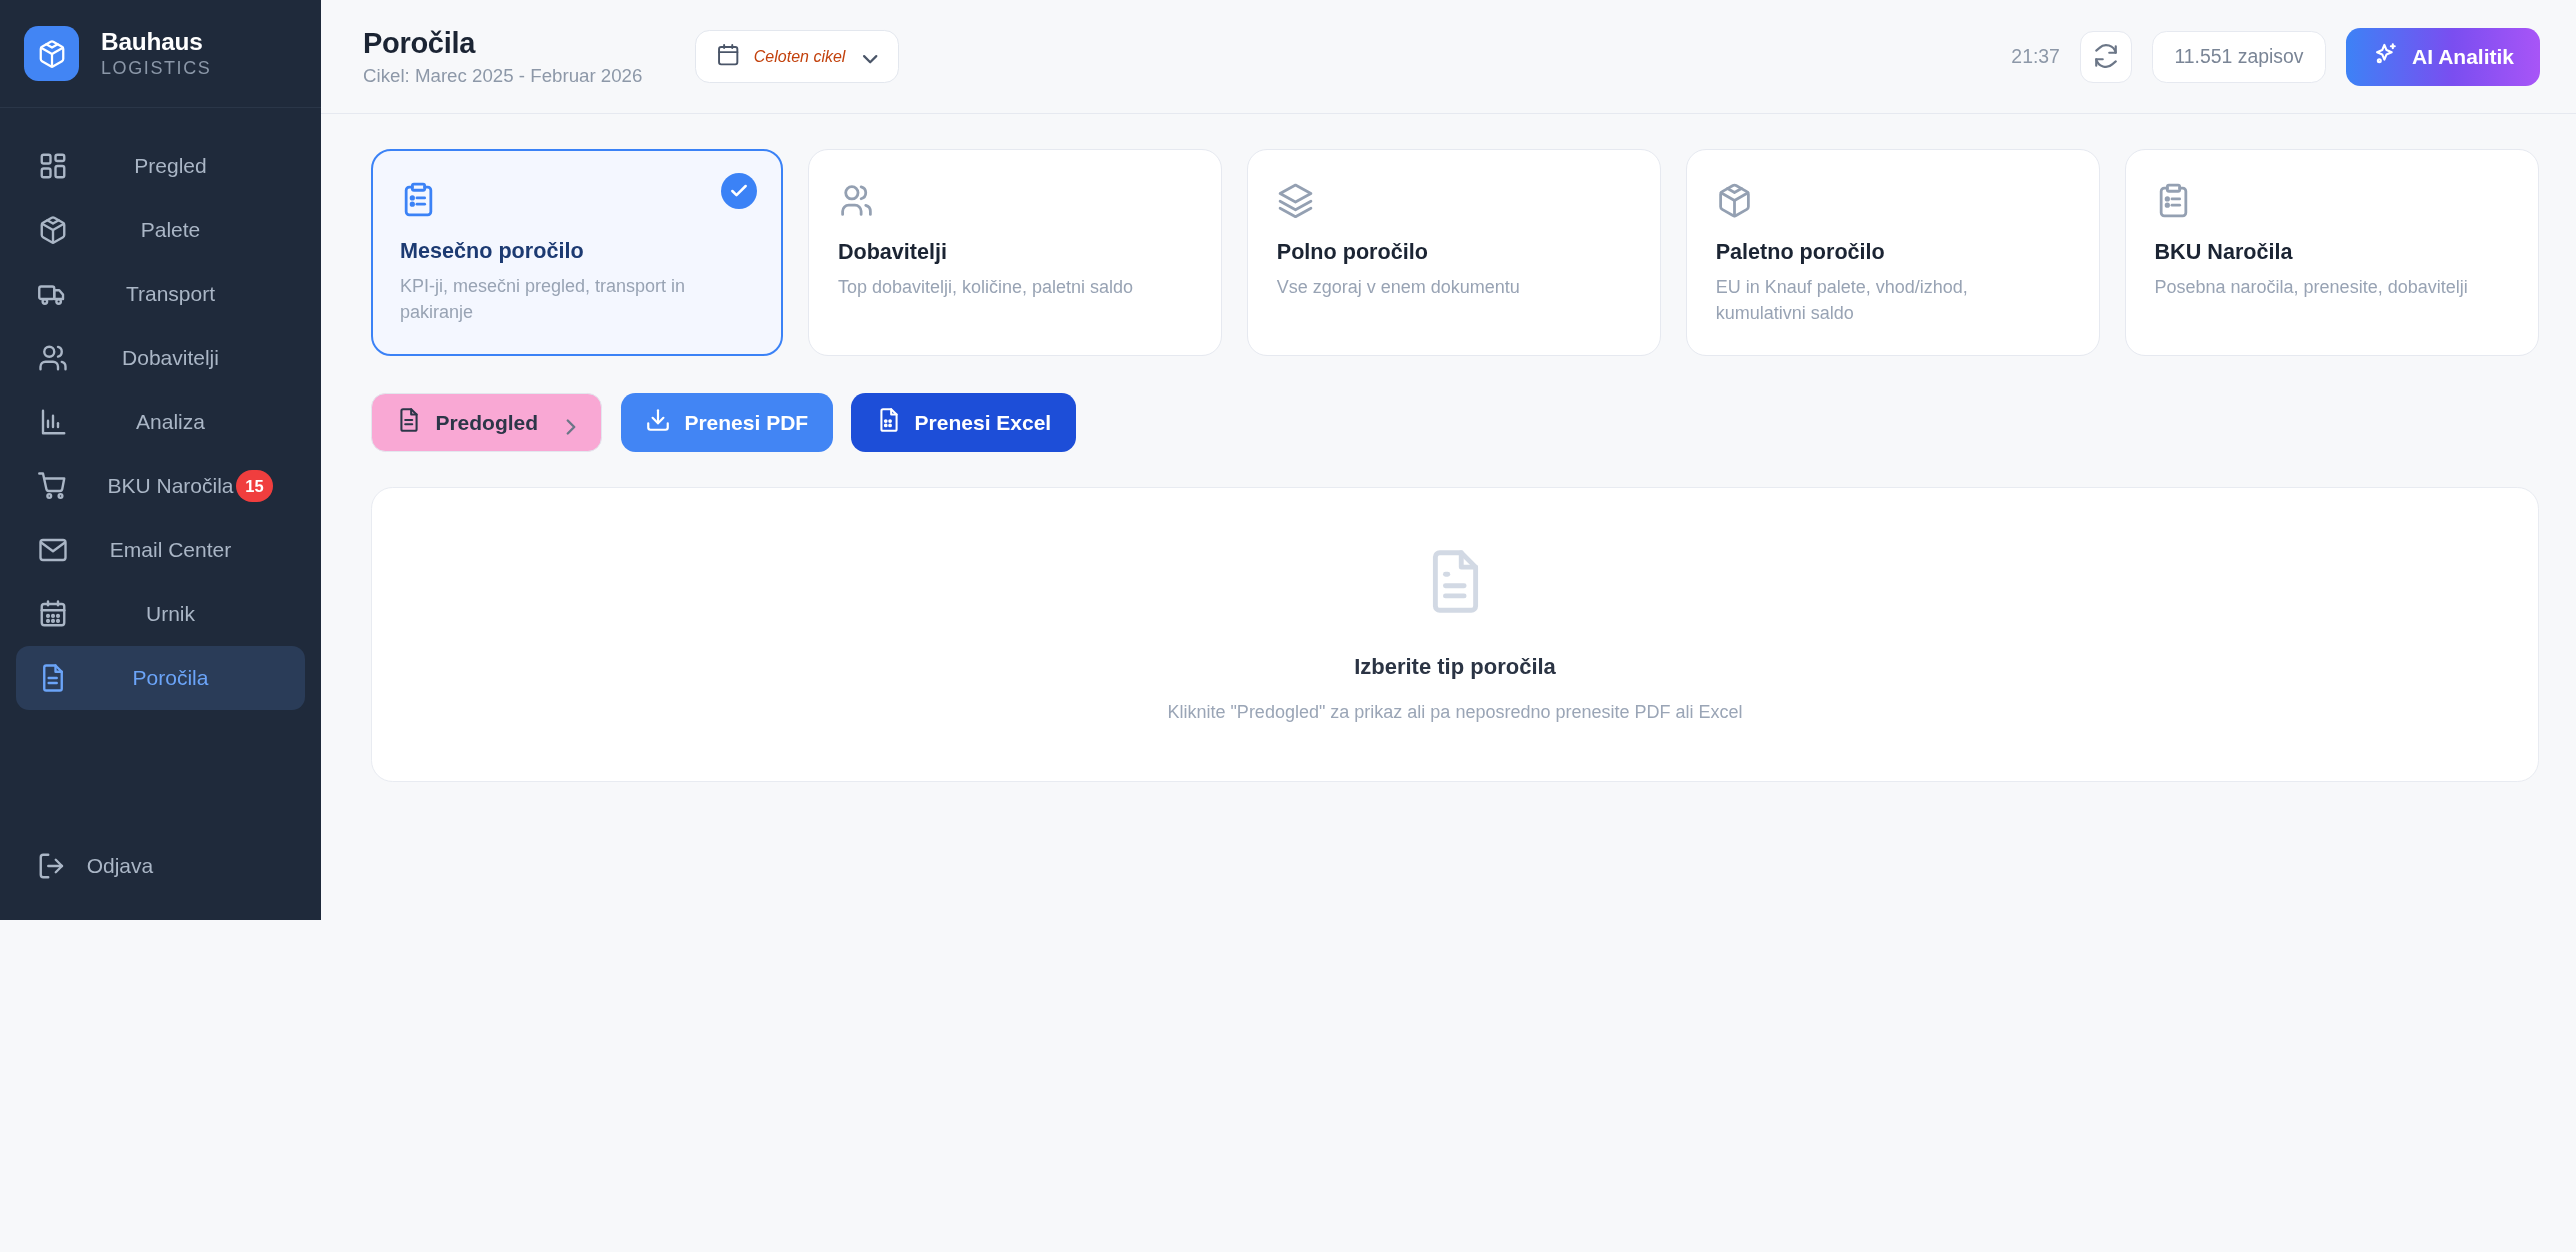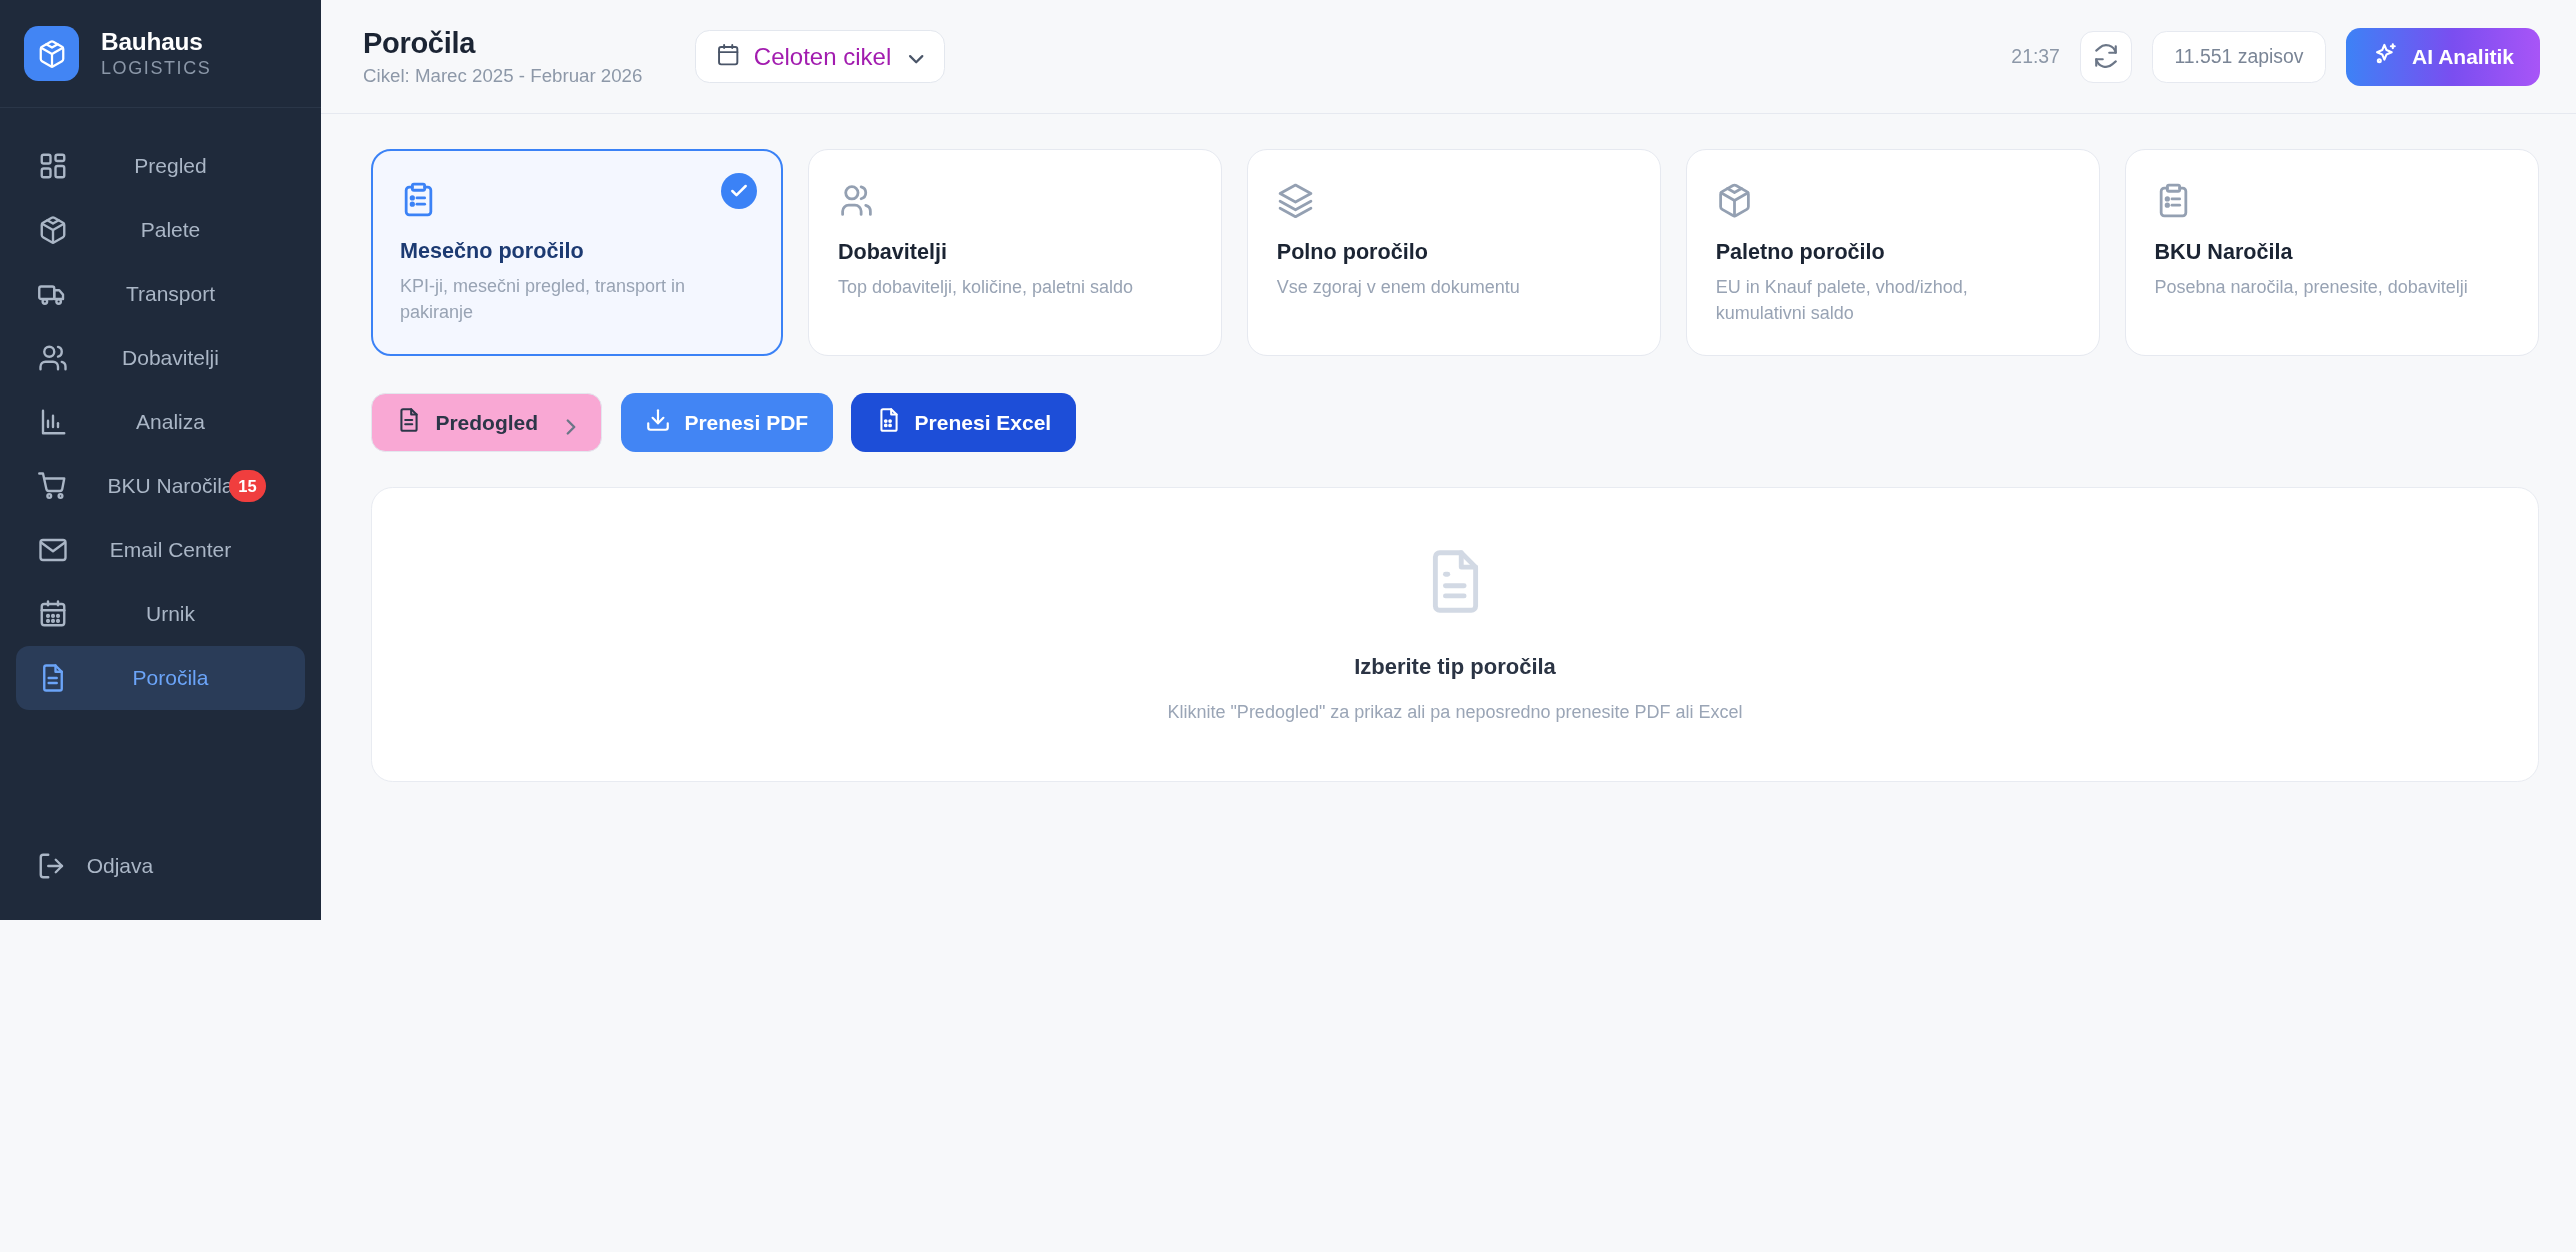--- a/index.html
+++ b/index.html
@@ -52,21 +52,21 @@
   .nav-item .nav-icon svg { width: 30px; height: 30px; }
   .nav-label {
     flex: 1; text-align: center;
     color: #aab6c6; font-size: 21px;
     padding-right: 33px;
   }
   .nav-item.active { background: #2a3c58; }
   .nav-item.active .nav-icon { color: #6ba4f8; }
   .nav-item.active .nav-label { color: #6ba4f8; }
   .nav-badge {
-    position: absolute; right: 39px;
+    position: absolute; right: 32px;
     background: #f03e3e; color: #fff;
     font-size: 16.5px; font-weight: bold;
     border-radius: 718px;
     min-width: 37px; height: 32px;
     display: flex; align-items: center; justify-content: center;
     padding: 0 8.6px;
   }
   .logout {
     display: flex; align-items: center; gap: 18.7px;
     padding: 0 0 0 36px; height: 108px;
@@ -91,21 +91,21 @@
 
   .cycle-select {
     display: flex; align-items: center; gap: 13px;
     background: #ffffff; border: 1.4px solid #e3e7ee;
     border-radius: 14.4px;
     height: 53px; padding: 0 20px;
     cursor: pointer;
     margin-left: 27px;
   }
   .cycle-select svg { width: 24.4px; height: 24.4px; color: #4a5568; }
-  .cycle-label { font-size: 24px; color: #a21caf; }
+  .cycle-label { font-size: 16px; color: #c2410c; font-style: italic; }
   .chev { width: 20px; height: 20px; color: #7a8596; }
 
   .topbar-right { margin-left: auto; display: flex; align-items: center; gap: 20px; }
   .clock { font-size: 19.4px; color: #8d98a8; }
   .icon-btn {
     width: 52px; height: 52px; border-radius: 13px;
     background: #ffffff; border: 1.4px solid #e6e9f0;
     display: flex; align-items: center; justify-content: center;
     cursor: pointer;
   }

